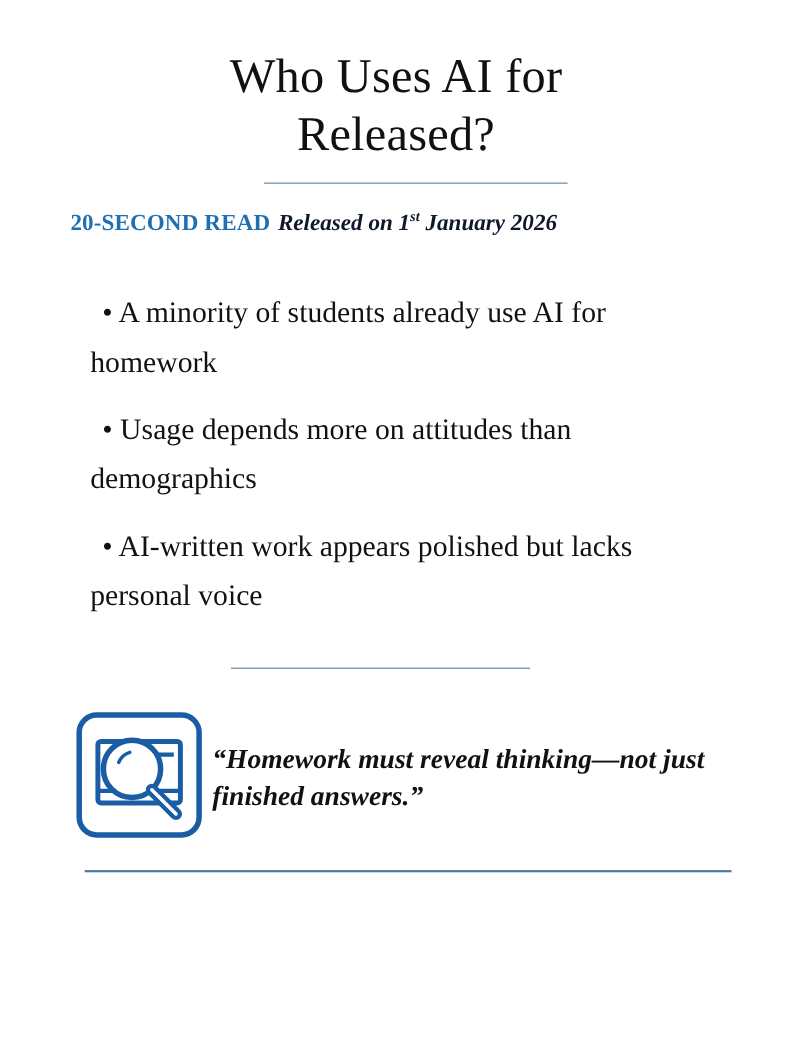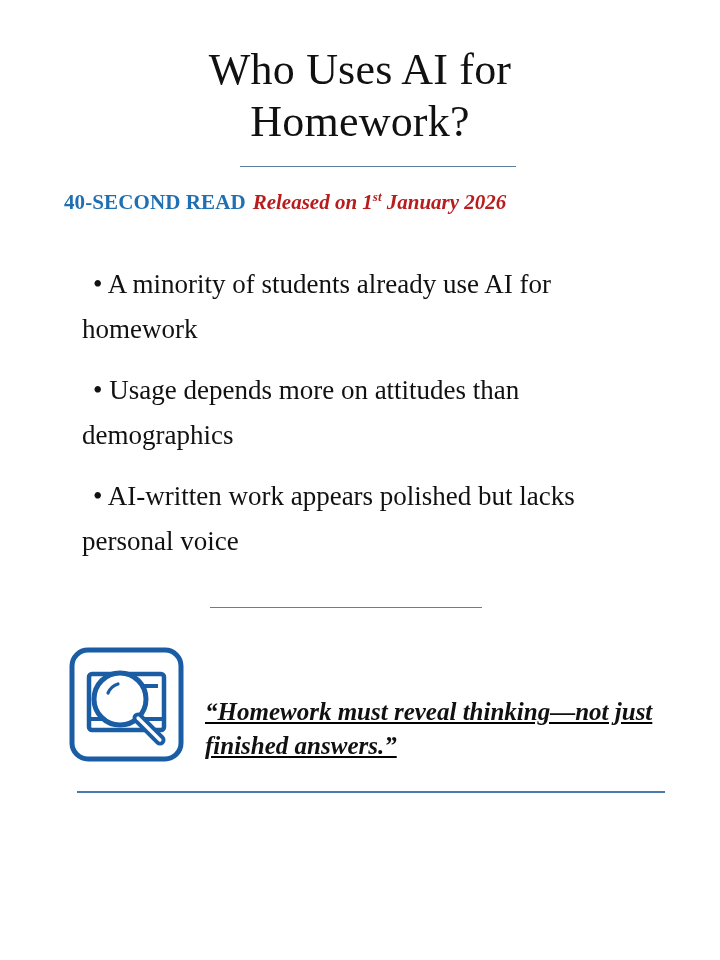--- a/index.html
+++ b/index.html
@@ -64,21 +64,21 @@
     font-size: 21px;
     font-weight: bold;
     color: #1f6fb2;
     letter-spacing: 0.1px;
   }
   .released {
     font-family: "Liberation Serif", "DejaVu Serif", serif;
     font-size: 21px;
     font-style: italic;
     font-weight: bold;
-    color: #b91c1c;
+    color: #0f172a;
     margin-left: 7px;
   }
   .released sup {
     font-size: 0.62em;
     vertical-align: super;
     line-height: 0;
   }
 
   
   .bullets {
@@ -107,23 +107,22 @@
     background: #5b7fa6;
   }
 
   
   .quote-row {
     position: absolute;
     left: 68px;
     top: 646px;
     width: 600px;
     display: flex;
-    align-items: flex-end;
-    gap: 20px;
-    text-decoration: underline;
+    align-items: center;
+    gap: 8px;
   }
   .icon-box {
     flex: 0 0 auto;
     width: 117px;
     height: 117px;
   }
   .icon-box svg { display: block; }
 
   .quote {
     flex: 1 1 auto;
@@ -166,27 +165,27 @@
     color: #111111;
   }
 </style>
 </head>
 <body>
 
 <div class="page">
 
   <div class="title-block">
     <div class="title-line">Who Uses AI for</div>
-    <div class="title-line">Homework?</div>
+    <div class="title-line">Released?</div>
   </div>
 
   <div class="title-rule"></div>
 
   <div class="kicker-row">
-    <span class="kicker">40-SECOND READ</span><span class="released"><span>Released on 1</span><sup>st</sup><span> January 2026</span></span>
+    <span class="kicker">20-SECOND READ</span><span class="released"><span>Released on 1</span><sup>st</sup><span> January 2026</span></span>
   </div>
 
   <div class="bullets">
     <p class="bullet">• A minority of students already use AI for homework</p>
     <p class="bullet">• Usage depends more on attitudes than demographics</p>
     <p class="bullet">• AI-written work appears polished but lacks personal voice</p>
   </div>
 
   <div class="mid-rule"></div>
 

